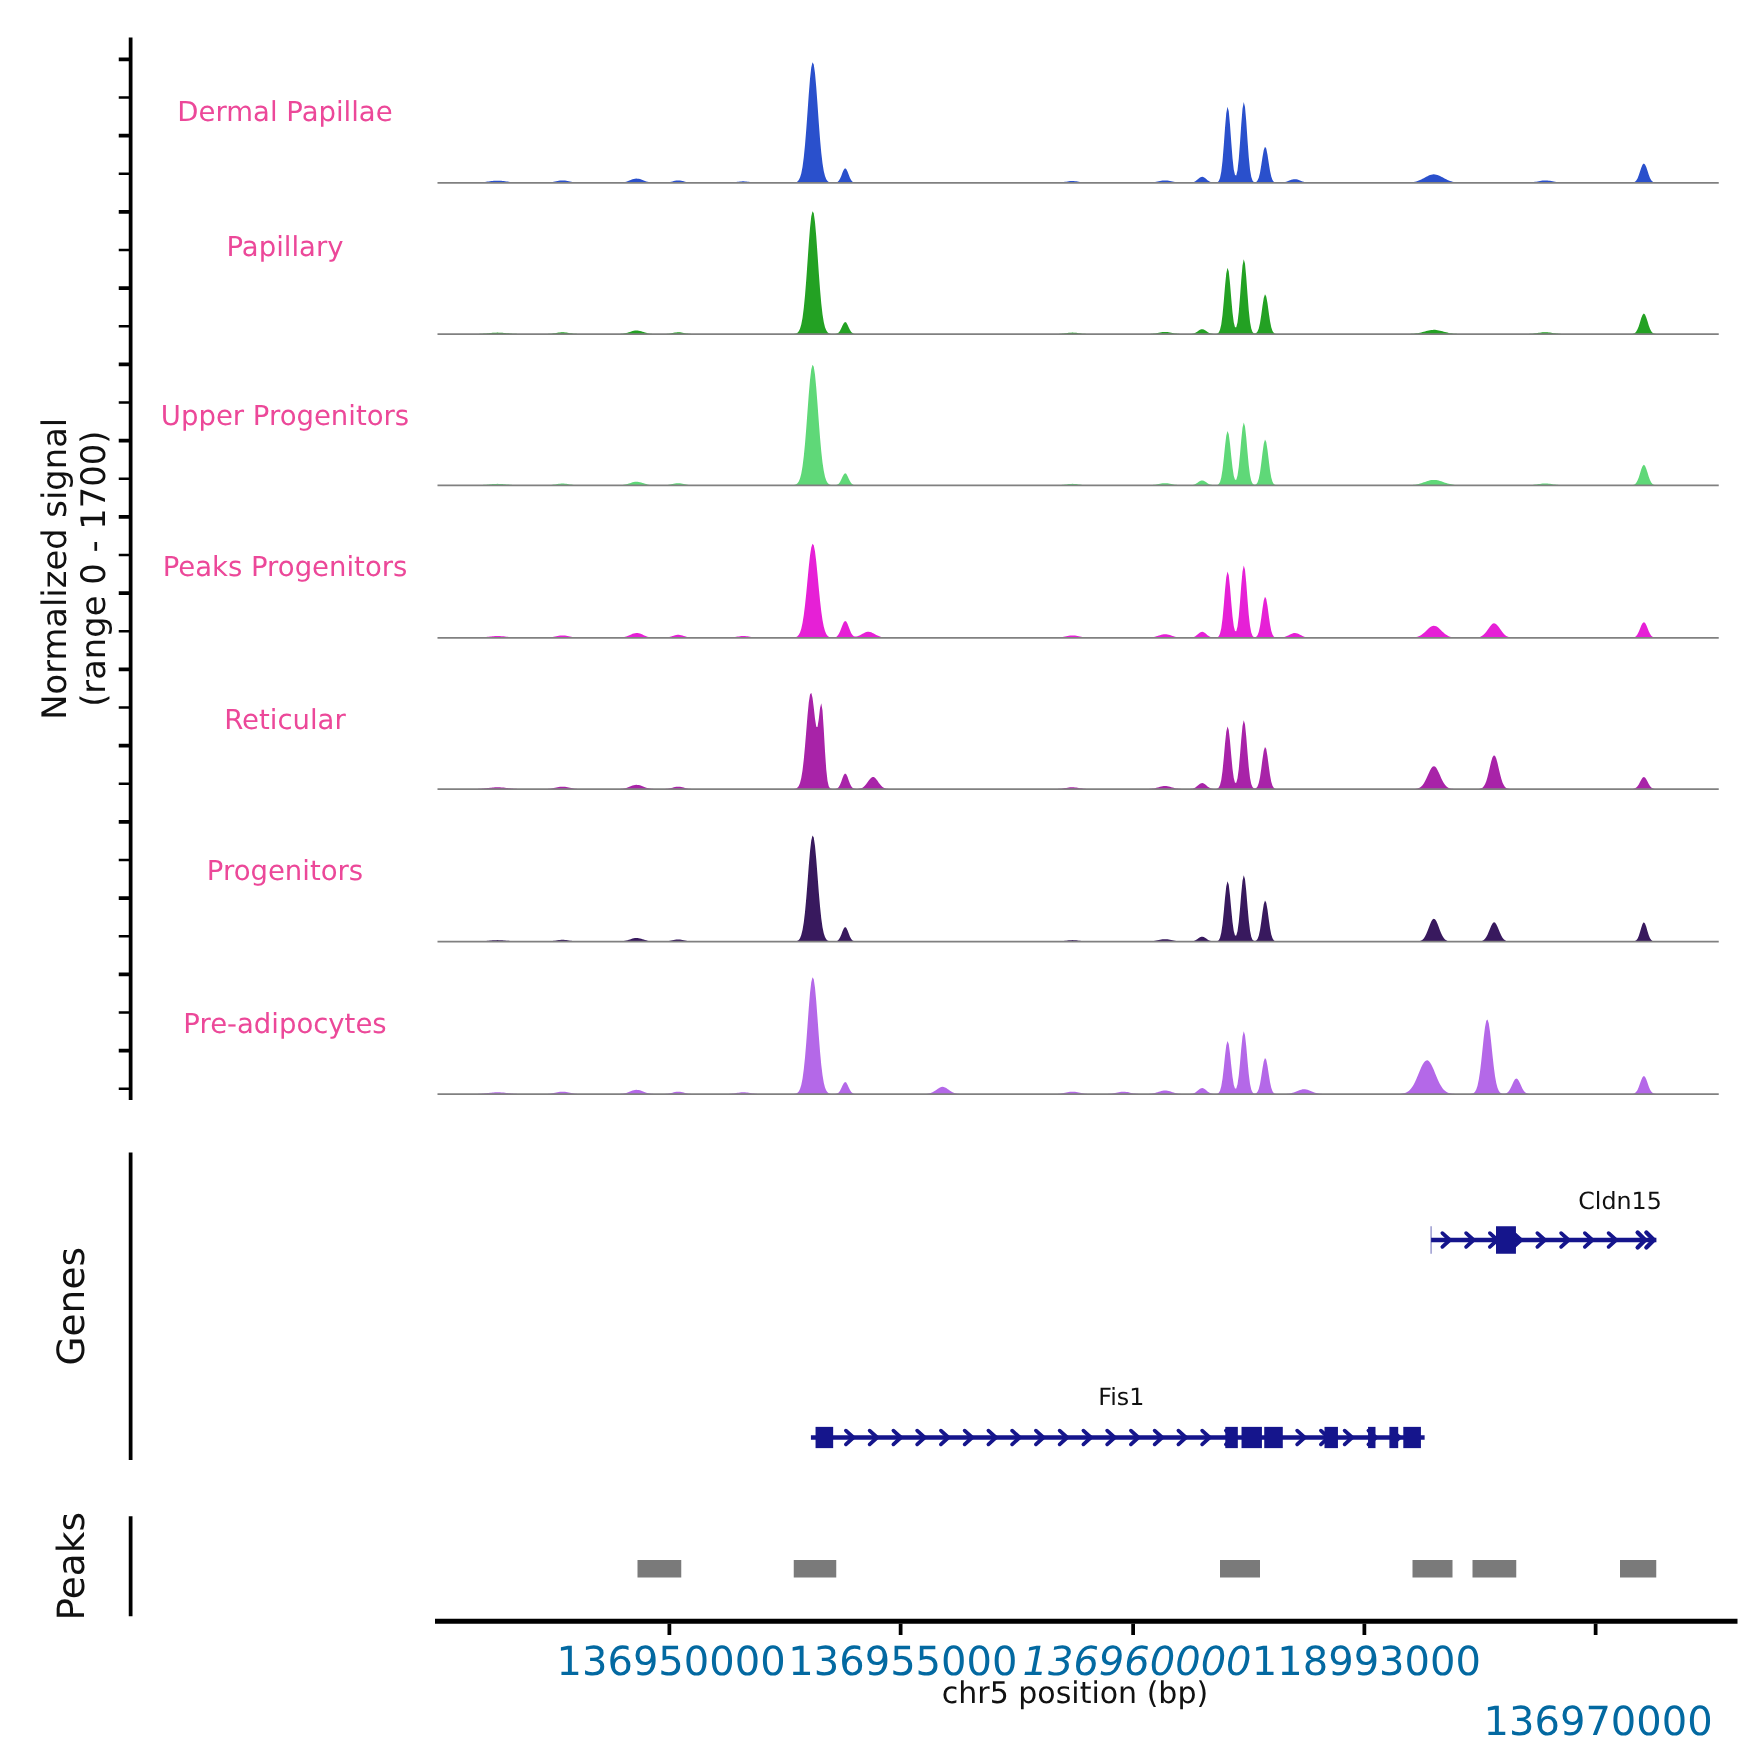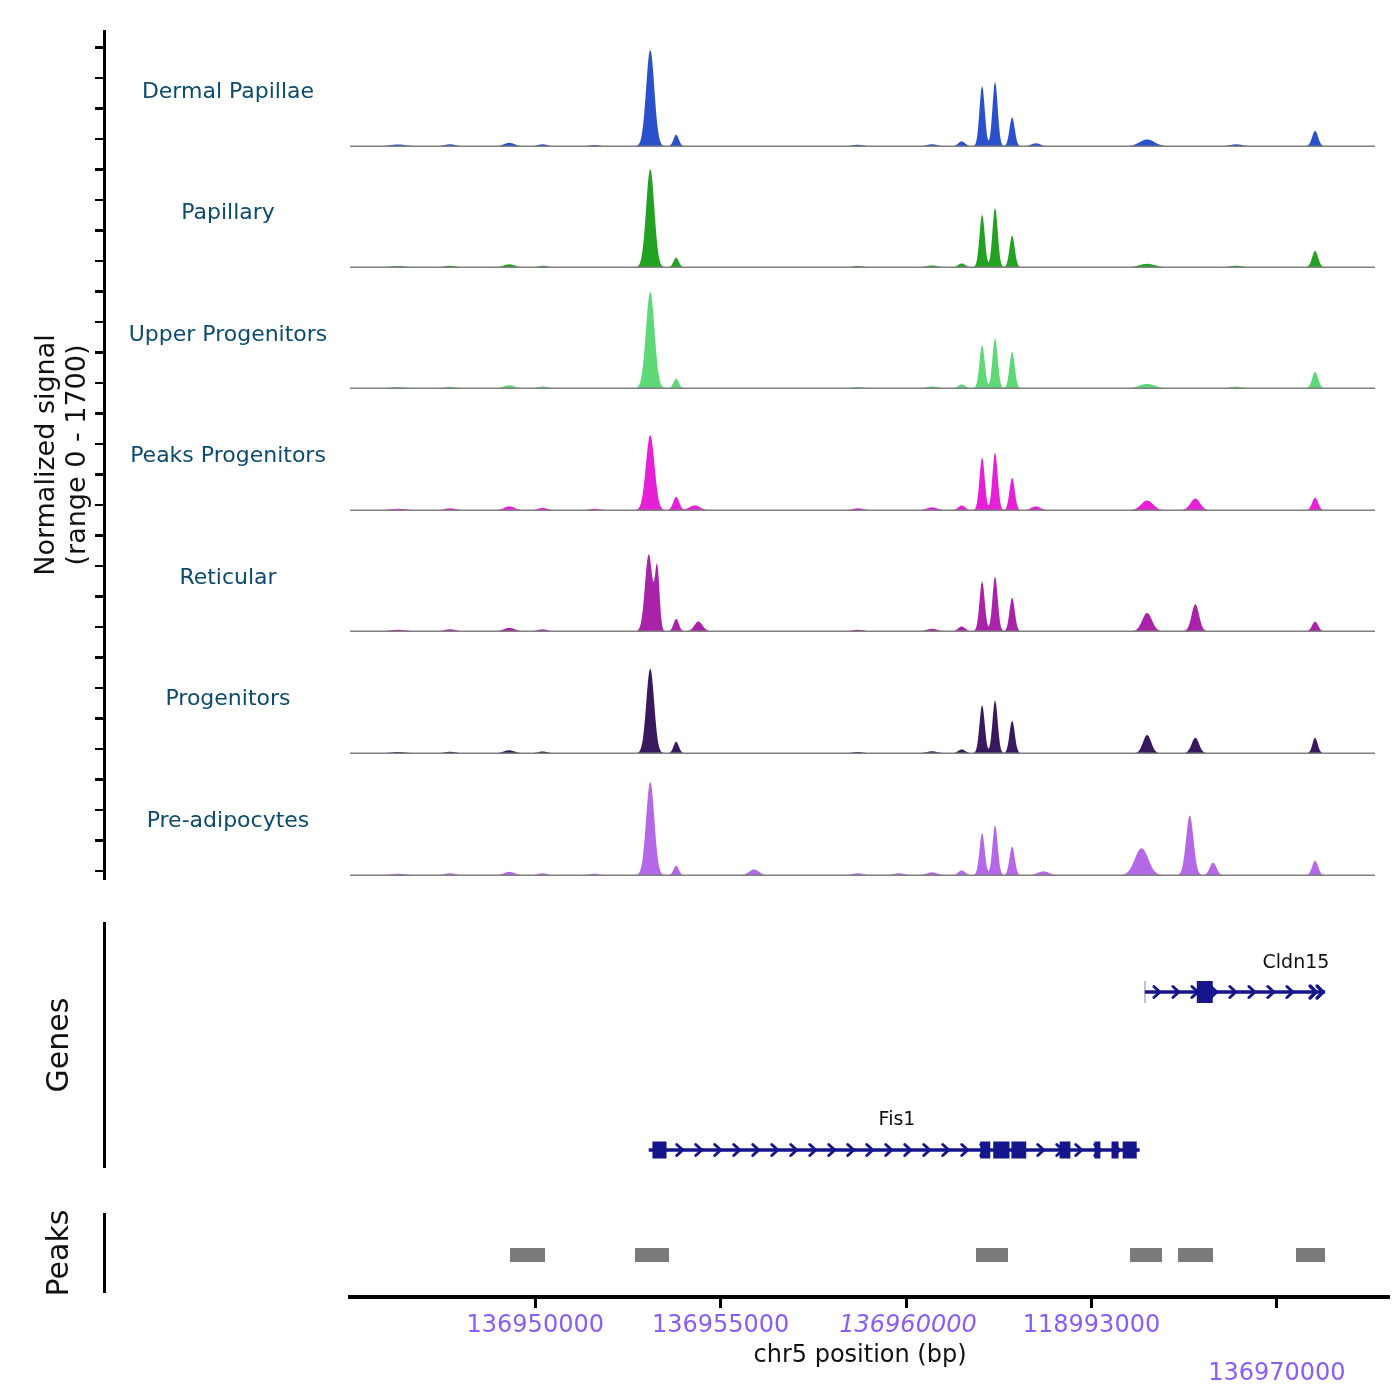--- a/index.html
+++ b/index.html
@@ -2,32 +2,32 @@
 <html><head>
 <meta charset="utf-8">
 <style>
   html,body{margin:0;padding:0;background:#fff;}
   .figure{position:relative;width:1400px;height:1400px;background:#ffffff;overflow:hidden;
           font-family:"DejaVu Sans","Liberation Sans",sans-serif;color:#111;}
   .abs{position:absolute;}
   .vline{position:absolute;left:103px;width:3px;background:#000;}
   .y-tick{position:absolute;left:95px;width:9px;height:2.6px;background:#000;}
   .track-label{position:absolute;left:100px;width:256px;text-align:center;
-               font-size:22px;line-height:26px;color:#0c4a6e;}
+               font-size:22px;line-height:26px;color:#ec4899;}
   .rot{transform:rotate(-90deg);transform-origin:center;text-align:center;}
   .y-axis-label{position:absolute;left:-75px;top:424px;width:270px;height:62px;
                 font-size:27px;line-height:31px;color:#111;}
   .section-label{position:absolute;left:-4px;width:124px;height:38px;
                  font-size:30px;line-height:38px;color:#111;}
   .gene-name{position:absolute;width:160px;text-align:center;font-size:19px;color:#111;}
   .peak-call{position:absolute;top:1248px;height:14px;background:#7a7a7a;}
   .x-axis-line{position:absolute;left:348px;top:1295px;width:1042px;height:4px;background:#000;}
   .x-tick-mark{position:absolute;top:1299px;width:3px;height:9px;background:#000;}
   .x-tick-label{position:absolute;top:1310px;width:180px;text-align:center;
-                font-size:24px;color:#8b5cf6;}
+                font-size:32px;color:#0369a1;}
   .x-axis-label{position:absolute;left:560px;top:1340px;width:600px;text-align:center;
                 font-size:24px;color:#111;}
 </style>
 </head>
 <body>
 
 <div class="figure">
 
   <div class="vline" style="top:30px;height:850px;"></div>
   <div id="y-ticks">
@@ -59,21 +59,21 @@
       <div class="y-tick" style="top: 808.5px;"></div>
       <div class="y-tick" style="top: 839px;"></div>
       <div class="y-tick" style="top: 869.5px;"></div>
     </div>
   <div class="y-axis-label rot">
     <div>Normalized signal</div>
     <div>(range 0 - 1700)</div>
   </div>
 
   <div class="track-label" style="top:78px;">Dermal Papillae</div>
-  <div class="track-label" style="top:199px;">Papillary</div>
+  <div class="track-label" style="top:186px;">Papillary</div>
   <div class="track-label" style="top:321px;">Upper Progenitors</div>
   <div class="track-label" style="top:442px;">Peaks Progenitors</div>
   <div class="track-label" style="top:564px;">Reticular</div>
   <div class="track-label" style="top:685px;">Progenitors</div>
   <div class="track-label" style="top:807px;">Pre-adipocytes</div>
 
   <div id="signal-tracks">
       <svg width="1042" height="104" style="position: absolute; left: 348px; top: 44px;">
         <polygon points="0,102.2 0,102.2 1,102.2 2,102.2 3,102.2 4,102.2 5,102.2 6,102.2 7,102.2 8,102.2 9,102.2 10,102.2 11,102.2 12,102.2 13,102.2 14,102.2 15,102.2 16,102.2 17,102.2 18,102.2 19,102.2 20,102.2 21,102.2 22,102.2 23,102.2 24,102.2 25,102.2 26,102.2 27,102.2 28,102.2 29,102.2 30,102.2 31,102.1 32,102.1 33,102.1 34,102.0 35,102.0 36,101.9 37,101.8 38,101.7 39,101.6 40,101.5 41,101.4 42,101.2 43,101.1 44,101.0 45,100.8 46,100.7 47,100.6 48,100.5 49,100.5 50,100.5 51,100.5 52,100.5 53,100.6 54,100.7 55,100.8 56,100.9 57,101.1 58,101.2 59,101.4 60,101.5 61,101.6 62,101.7 63,101.8 64,101.9 65,102.0 66,102.0 67,102.1 68,102.1 69,102.1 70,102.2 71,102.2 72,102.2 73,102.2 74,102.2 75,102.2 76,102.2 77,102.2 78,102.2 79,102.2 80,102.2 81,102.2 82,102.2 83,102.2 84,102.2 85,102.2 86,102.2 87,102.2 88,102.1 89,102.1 90,102.1 91,102.0 92,101.9 93,101.8 94,101.6 95,101.4 96,101.2 97,101.0 98,100.8 99,100.6 100,100.4 101,100.3 102,100.3 103,100.3 104,100.4 105,100.6 106,100.8 107,101.0 108,101.2 109,101.4 110,101.6 111,101.8 112,101.9 113,102.0 114,102.1 115,102.1 116,102.1 117,102.2 118,102.2 119,102.2 120,102.2 121,102.2 122,102.2 123,102.2 124,102.2 125,102.2 126,102.2 127,102.2 128,102.2 129,102.2 130,102.2 131,102.2 132,102.2 133,102.2 134,102.2 135,102.2 136,102.2 137,102.2 138,102.2 139,102.2 140,102.2 141,102.2 142,102.2 143,102.2 144,102.2 145,102.2 146,102.2 147,102.1 148,102.1 149,102.0 150,101.9 151,101.7 152,101.5 153,101.3 154,100.9 155,100.6 156,100.2 157,99.8 158,99.4 159,99.1 160,98.9 161,98.8 162,98.9 163,99.0 164,99.2 165,99.6 166,100.0 167,100.3 168,100.7 169,101.1 170,101.4 171,101.6 172,101.8 173,101.9 174,102.0 175,102.1 176,102.1 177,102.2 178,102.2 179,102.2 180,102.2 181,102.2 182,102.2 183,102.1 184,102.1 185,102.0 186,101.9 187,101.8 188,101.6 189,101.3 190,101.1 191,100.8 192,100.6 193,100.4 194,100.3 195,100.3 196,100.4 197,100.5 198,100.7 199,101.0 200,101.3 201,101.5 202,101.7 203,101.9 204,102.0 205,102.1 206,102.1 207,102.2 208,102.2 209,102.2 210,102.2 211,102.2 212,102.2 213,102.2 214,102.2 215,102.2 216,102.2 217,102.2 218,102.2 219,102.2 220,102.2 221,102.2 222,102.2 223,102.2 224,102.2 225,102.2 226,102.2 227,102.2 228,102.2 229,102.2 230,102.2 231,102.2 232,102.2 233,102.2 234,102.1 235,102.1 236,102.1 237,102.0 238,101.9 239,101.8 240,101.7 241,101.6 242,101.4 243,101.3 244,101.2 245,101.1 246,101.0 247,101.0 248,101.1 249,101.2 250,101.3 251,101.4 252,101.5 253,101.7 254,101.8 255,101.9 256,102.0 257,102.0 258,102.1 259,102.1 260,102.2 261,102.2 262,102.2 263,102.2 264,102.2 265,102.2 266,102.2 267,102.2 268,102.2 269,102.2 270,102.2 271,102.2 272,102.2 273,102.2 274,102.2 275,102.2 276,102.2 277,102.2 278,102.2 279,102.2 280,102.2 281,102.2 282,102.2 283,102.2 284,102.2 285,102.2 286,102.2 287,102.1 288,102.0 289,101.7 290,101.1 291,100.0 292,98.0 293,94.7 294,89.5 295,82.0 296,72.0 297,59.6 298,45.7 299,31.5 300,19.0 301,9.9 302,5.8 303,7.5 304,14.5 305,25.7 306,39.4 307,53.7 308,66.9 309,78.0 310,86.6 311,92.7 312,96.8 313,99.3 314,100.7 315,101.5 316,101.9 317,102.1 318,102.1 319,102.2 320,102.1 321,101.9 322,101.5 323,100.6 324,99.0 325,96.7 326,94.0 327,91.7 328,90.6 329,91.2 330,93.2 331,95.8 332,98.3 333,100.1 334,101.3 335,101.8 336,102.1 337,102.2 338,102.2 339,102.2 340,102.2 341,102.2 342,102.2 343,102.2 344,102.2 345,102.2 346,102.2 347,102.2 348,102.2 349,102.2 350,102.2 351,102.2 352,102.2 353,102.2 354,102.2 355,102.2 356,102.2 357,102.2 358,102.2 359,102.2 360,102.2 361,102.2 362,102.2 363,102.2 364,102.2 365,102.2 366,102.2 367,102.2 368,102.2 369,102.2 370,102.2 371,102.2 372,102.2 373,102.2 374,102.2 375,102.2 376,102.2 377,102.2 378,102.2 379,102.2 380,102.2 381,102.2 382,102.2 383,102.2 384,102.2 385,102.2 386,102.2 387,102.2 388,102.2 389,102.2 390,102.2 391,102.2 392,102.2 393,102.2 394,102.2 395,102.2 396,102.2 397,102.2 398,102.2 399,102.2 400,102.2 401,102.2 402,102.2 403,102.2 404,102.2 405,102.2 406,102.2 407,102.2 408,102.2 409,102.2 410,102.2 411,102.2 412,102.2 413,102.2 414,102.2 415,102.2 416,102.2 417,102.2 418,102.2 419,102.2 420,102.2 421,102.2 422,102.2 423,102.2 424,102.2 425,102.2 426,102.2 427,102.2 428,102.2 429,102.2 430,102.2 431,102.2 432,102.2 433,102.2 434,102.2 435,102.2 436,102.2 437,102.2 438,102.2 439,102.2 440,102.2 441,102.2 442,102.2 443,102.2 444,102.2 445,102.2 446,102.2 447,102.2 448,102.2 449,102.2 450,102.2 451,102.2 452,102.2 453,102.2 454,102.2 455,102.2 456,102.2 457,102.2 458,102.2 459,102.2 460,102.2 461,102.2 462,102.2 463,102.2 464,102.2 465,102.2 466,102.2 467,102.2 468,102.2 469,102.2 470,102.2 471,102.2 472,102.2 473,102.2 474,102.2 475,102.2 476,102.2 477,102.2 478,102.2 479,102.2 480,102.2 481,102.2 482,102.2 483,102.2 484,102.2 485,102.2 486,102.2 487,102.2 488,102.2 489,102.2 490,102.2 491,102.2 492,102.2 493,102.2 494,102.2 495,102.2 496,102.2 497,102.1 498,102.1 499,102.0 500,102.0 501,101.9 502,101.7 503,101.6 504,101.4 505,101.3 506,101.1 507,101.0 508,100.8 509,100.8 510,100.8 511,100.8 512,100.9 513,101.0 514,101.1 515,101.3 516,101.5 517,101.6 518,101.8 519,101.9 520,102.0 521,102.1 522,102.1 523,102.1 524,102.2 525,102.2 526,102.2 527,102.2 528,102.2 529,102.2 530,102.2 531,102.2 532,102.2 533,102.2 534,102.2 535,102.2 536,102.2 537,102.2 538,102.2 539,102.2 540,102.2 541,102.2 542,102.2 543,102.2 544,102.2 545,102.2 546,102.2 547,102.2 548,102.2 549,102.2 550,102.2 551,102.2 552,102.2 553,102.2 554,102.2 555,102.2 556,102.2 557,102.2 558,102.2 559,102.2 560,102.2 561,102.2 562,102.2 563,102.2 564,102.2 565,102.2 566,102.2 567,102.2 568,102.2 569,102.2 570,102.2 571,102.1 572,102.1 573,102.0 574,101.9 575,101.8 576,101.6 577,101.4 578,101.2 579,101.0 580,100.8 581,100.6 582,100.4 583,100.3 584,100.3 585,100.3 586,100.4 587,100.6 588,100.8 589,101.0 590,101.2 591,101.4 592,101.6 593,101.8 594,101.9 595,102.0 596,102.1 597,102.1 598,102.1 599,102.2 600,102.2 601,102.2 602,102.2 603,102.2 604,102.1 605,102.0 606,101.9 607,101.6 608,101.1 609,100.4 610,99.6 611,98.7 612,98.0 613,97.5 614,97.4 615,97.7 616,98.4 617,99.2 618,100.1 619,100.8 620,101.4 621,101.8 622,102.0 623,102.1 624,102.1 625,102.1 626,101.7 627,100.8 628,98.4 629,93.4 630,84.7 631,72.4 632,58.4 633,46.6 634,41.4 635,45.0 636,55.7 637,69.6 638,82.4 639,91.5 640,96.0 641,96.3 642,92.1 643,83.2 644,70.2 645,55.3 646,42.9 647,37.6 648,41.5 649,53.0 650,67.9 651,81.5 652,91.5 653,97.4 654,100.3 655,101.5 656,101.8 657,101.5 658,100.4 659,98.1 660,94.1 661,88.2 662,81.6 663,75.9 664,73.3 665,74.8 666,79.8 667,86.4 668,92.6 669,97.2 670,99.9 671,101.3 672,101.9 673,102.1 674,102.2 675,102.2 676,102.1 677,102.1 678,102.0 679,101.8 680,101.6 681,101.3 682,101.0 683,100.6 684,100.2 685,99.8 686,99.5 687,99.4 688,99.3 689,99.4 690,99.6 691,99.9 692,100.3 693,100.7 694,101.1 695,101.4 696,101.7 697,101.8 698,102.0 699,102.1 700,102.1 701,102.2 702,102.2 703,102.2 704,102.2 705,102.2 706,102.2 707,102.2 708,102.2 709,102.2 710,102.2 711,102.2 712,102.2 713,102.2 714,102.2 715,102.2 716,102.2 717,102.2 718,102.2 719,102.2 720,102.2 721,102.2 722,102.2 723,102.2 724,102.2 725,102.2 726,102.2 727,102.2 728,102.2 729,102.2 730,102.2 731,102.2 732,102.2 733,102.2 734,102.2 735,102.2 736,102.2 737,102.2 738,102.2 739,102.2 740,102.2 741,102.2 742,102.2 743,102.2 744,102.2 745,102.2 746,102.2 747,102.2 748,102.2 749,102.2 750,102.2 751,102.2 752,102.2 753,102.2 754,102.2 755,102.2 756,102.2 757,102.2 758,102.2 759,102.2 760,102.2 761,102.2 762,102.2 763,102.2 764,102.2 765,102.2 766,102.2 767,102.2 768,102.2 769,102.2 770,102.2 771,102.2 772,102.2 773,102.2 774,102.2 775,102.2 776,102.1 777,102.1 778,102.1 779,102.0 780,102.0 781,101.9 782,101.7 783,101.6 784,101.4 785,101.1 786,100.8 787,100.4 788,100.0 789,99.5 790,99.0 791,98.5 792,97.9 793,97.4 794,96.9 795,96.4 796,96.0 797,95.7 798,95.5 799,95.4 800,95.5 801,95.7 802,95.9 803,96.3 804,96.8 805,97.3 806,97.8 807,98.4 808,98.9 809,99.4 810,99.9 811,100.3 812,100.7 813,101.0 814,101.3 815,101.5 816,101.7 817,101.8 818,101.9 819,102.0 820,102.1 821,102.1 822,102.1 823,102.2 824,102.2 825,102.2 826,102.2 827,102.2 828,102.2 829,102.2 830,102.2 831,102.2 832,102.2 833,102.2 834,102.2 835,102.2 836,102.2 837,102.2 838,102.2 839,102.2 840,102.2 841,102.2 842,102.2 843,102.2 844,102.2 845,102.2 846,102.2 847,102.2 848,102.2 849,102.2 850,102.2 851,102.2 852,102.2 853,102.2 854,102.2 855,102.2 856,102.2 857,102.2 858,102.2 859,102.2 860,102.2 861,102.2 862,102.2 863,102.2 864,102.2 865,102.2 866,102.2 867,102.2 868,102.2 869,102.2 870,102.2 871,102.2 872,102.2 873,102.1 874,102.1 875,102.0 876,102.0 877,101.9 878,101.7 879,101.6 880,101.4 881,101.3 882,101.1 883,100.9 884,100.7 885,100.5 886,100.4 887,100.3 888,100.3 889,100.3 890,100.4 891,100.5 892,100.6 893,100.8 894,101.0 895,101.2 896,101.4 897,101.6 898,101.7 899,101.8 900,101.9 901,102.0 902,102.1 903,102.1 904,102.1 905,102.2 906,102.2 907,102.2 908,102.2 909,102.2 910,102.2 911,102.2 912,102.2 913,102.2 914,102.2 915,102.2 916,102.2 917,102.2 918,102.2 919,102.2 920,102.2 921,102.2 922,102.2 923,102.2 924,102.2 925,102.2 926,102.2 927,102.2 928,102.2 929,102.2 930,102.2 931,102.2 932,102.2 933,102.2 934,102.2 935,102.2 936,102.2 937,102.2 938,102.2 939,102.2 940,102.2 941,102.2 942,102.2 943,102.2 944,102.2 945,102.2 946,102.2 947,102.2 948,102.2 949,102.2 950,102.2 951,102.2 952,102.2 953,102.2 954,102.2 955,102.2 956,102.2 957,102.2 958,102.1 959,101.8 960,101.3 961,100.3 962,98.7 963,96.2 964,93.2 965,90.2 966,87.8 967,86.8 968,87.5 969,89.6 970,92.6 971,95.7 972,98.3 973,100.1 974,101.2 975,101.8 976,102.0 977,102.1 978,102.2 979,102.2 980,102.2 981,102.2 982,102.2 983,102.2 984,102.2 985,102.2 986,102.2 987,102.2 988,102.2 989,102.2 990,102.2 991,102.2 992,102.2 993,102.2 994,102.2 995,102.2 996,102.2 997,102.2 998,102.2 999,102.2 1000,102.2 1001,102.2 1002,102.2 1003,102.2 1004,102.2 1005,102.2 1006,102.2 1007,102.2 1008,102.2 1009,102.2 1010,102.2 1011,102.2 1012,102.2 1013,102.2 1014,102.2 1015,102.2 1016,102.2 1017,102.2 1018,102.2 1019,102.2 1020,102.2 1021,102.2 1022,102.2 1023,102.2 1024,102.2 1025,102.2 1026,102.2 1027,102.2 1028,102.2 1029,102.2 1030,102.2 1031,102.2 1032,102.2 1033,102.2 1034,102.2 1035,102.2 1036,102.2 1037,102.2 1038,102.2 1039,102.2 1040,102.2 1041,102.2 1042,102.2 1042,102.2" fill="#2a50cc"></polygon>
         <line x1="2" y1="102.2" x2="1027" y2="102.2" stroke="#808080" stroke-width="1.4"></line>

